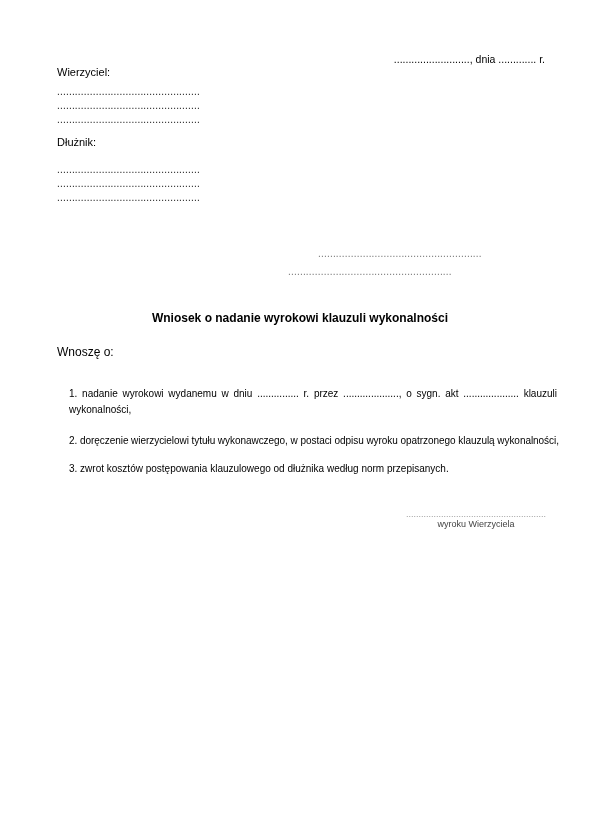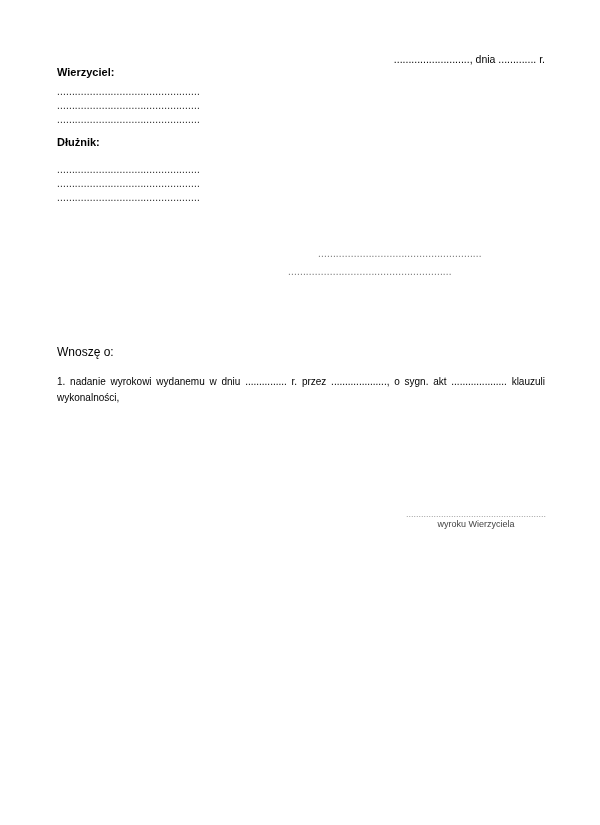--- a/index.html
+++ b/index.html
@@ -22,21 +22,21 @@
     top: 53px;
     right: 55px;
     font-size: 10.5px;
     text-align: right;
     white-space: nowrap;
   }
 
   .party-label {
     left: 57px;
     font-size: 11px;
-    font-weight: bold;
+    font-weight: normal;
   }
   .creditor-label { top: 66px; }
   .debtor-label   { top: 136px; }
 
   .fill-lines {
     left: 57px;
     font-size: 10px;
     line-height: 14px;
     letter-spacing: 0.2px;
     color: #222222;
@@ -68,21 +68,21 @@
     top: 345px;
     font-size: 12px;
   }
 
   .petition-item {
     left: 57px;
     width: 488px;
     font-size: 10px;
     line-height: 16px;
     text-align: justify;
-    margin: 0;
+    margin: 12px;
   }
   .item-1 { top: 374px; }
   .item-2 { top: 421px; white-space: nowrap; letter-spacing: -0.05px; }
   .item-3 { top: 449px; }
 
   .signature-block {
     left: 405px;
     top: 509px;
     width: 142px;
     text-align: center;
@@ -119,23 +119,26 @@
   <div class="abs party-label debtor-label">Dłużnik:</div>
   <div class="abs fill-lines debtor-lines">
     <div>................................................</div>
     <div>................................................</div>
     <div>................................................</div>
   </div>
 
   <div class="abs court-line court-line-1">.......................................................</div>
   <div class="abs court-line court-line-2">.......................................................</div>
 
+  <div class="abs doc-title">Wniosek o nadanie wyrokowi klauzuli wykonalności</div>
 
   <div class="abs intro">Wnoszę o:</div>
 
   <p class="abs petition-item item-1">1. nadanie wyrokowi wydanemu w dniu ............... r. przez ...................., o sygn. akt .................... klauzuli wykonalności,</p>
+  <p class="abs petition-item item-2">2. doręczenie wierzycielowi tytułu wykonawczego, w postaci odpisu wyroku opatrzonego klauzulą wykonalności,</p>
+  <p class="abs petition-item item-3">3. zwrot kosztów postępowania klauzulowego od dłużnika według norm przepisanych.</p>
 
   <div class="abs signature-block">
     <span class="signature-line">........................................................</span>
     <span class="signature-caption">wyroku Wierzyciela</span>
   </div>
 
 </div>
 
 </body></html>

